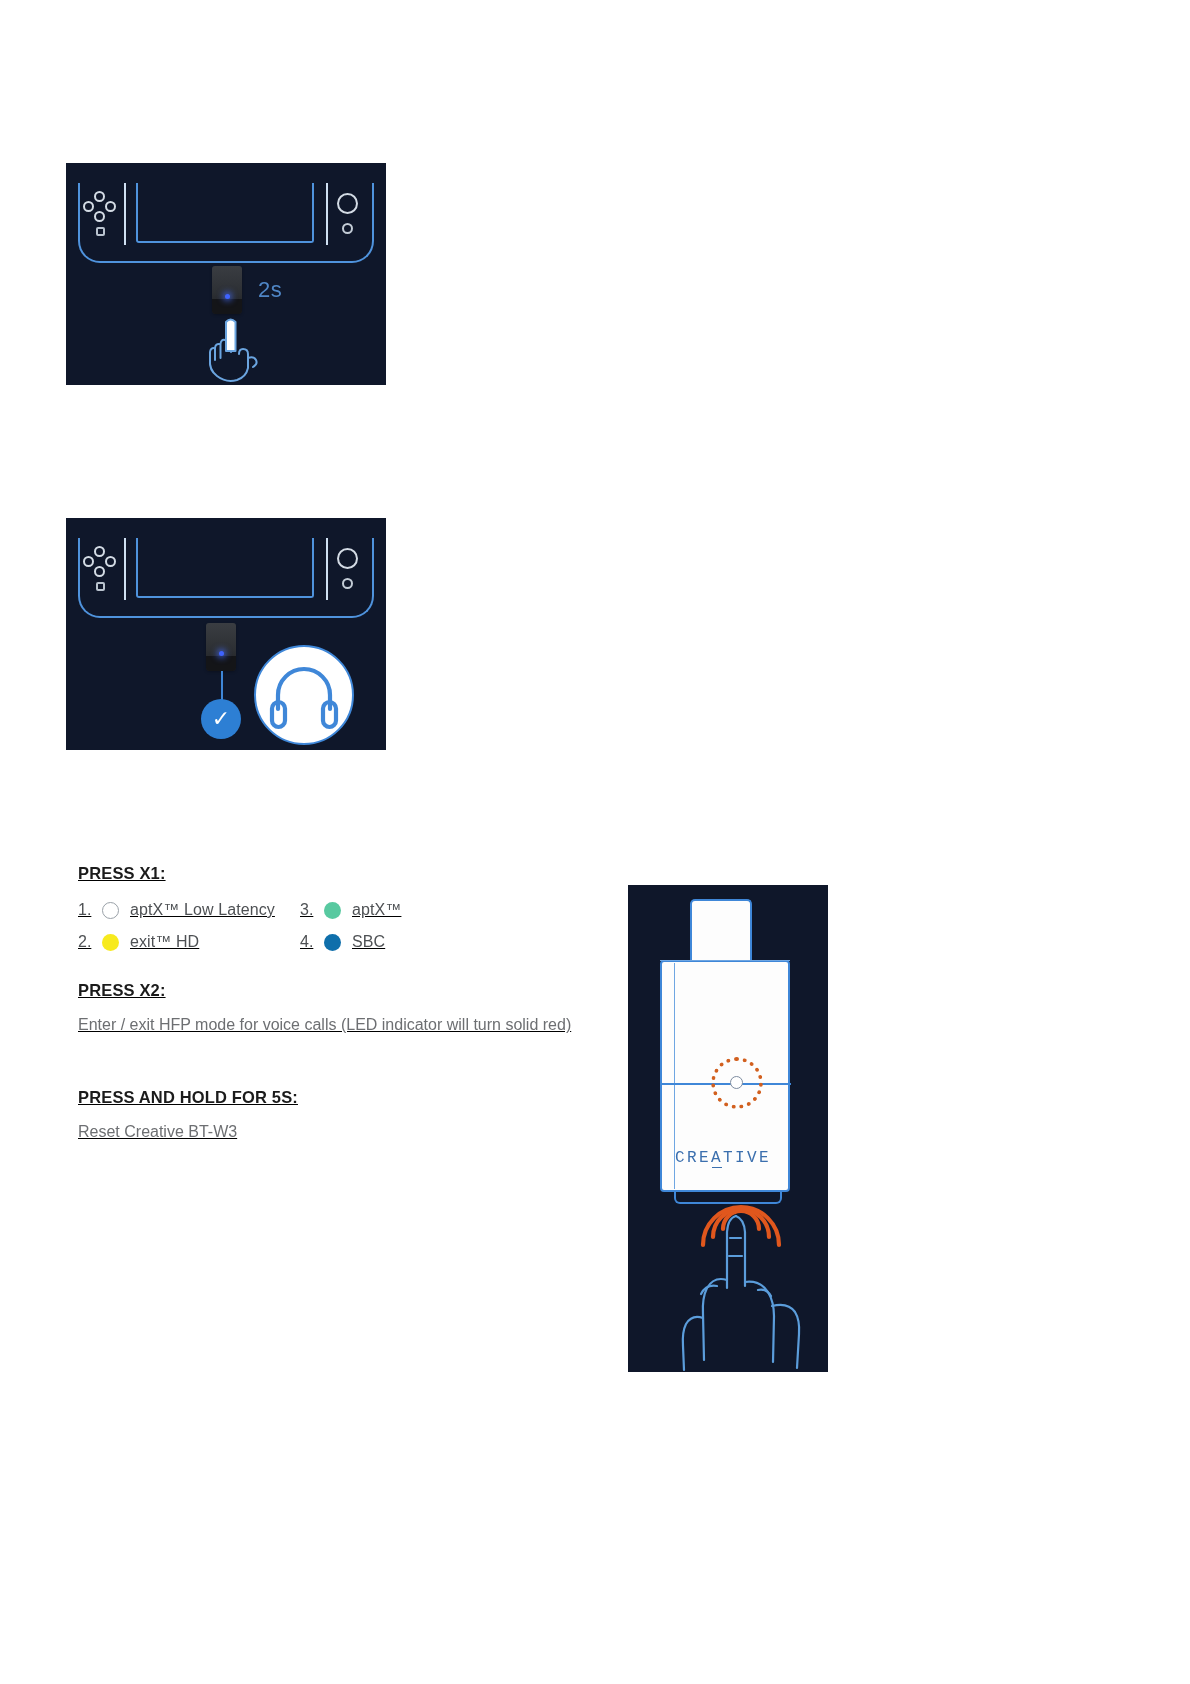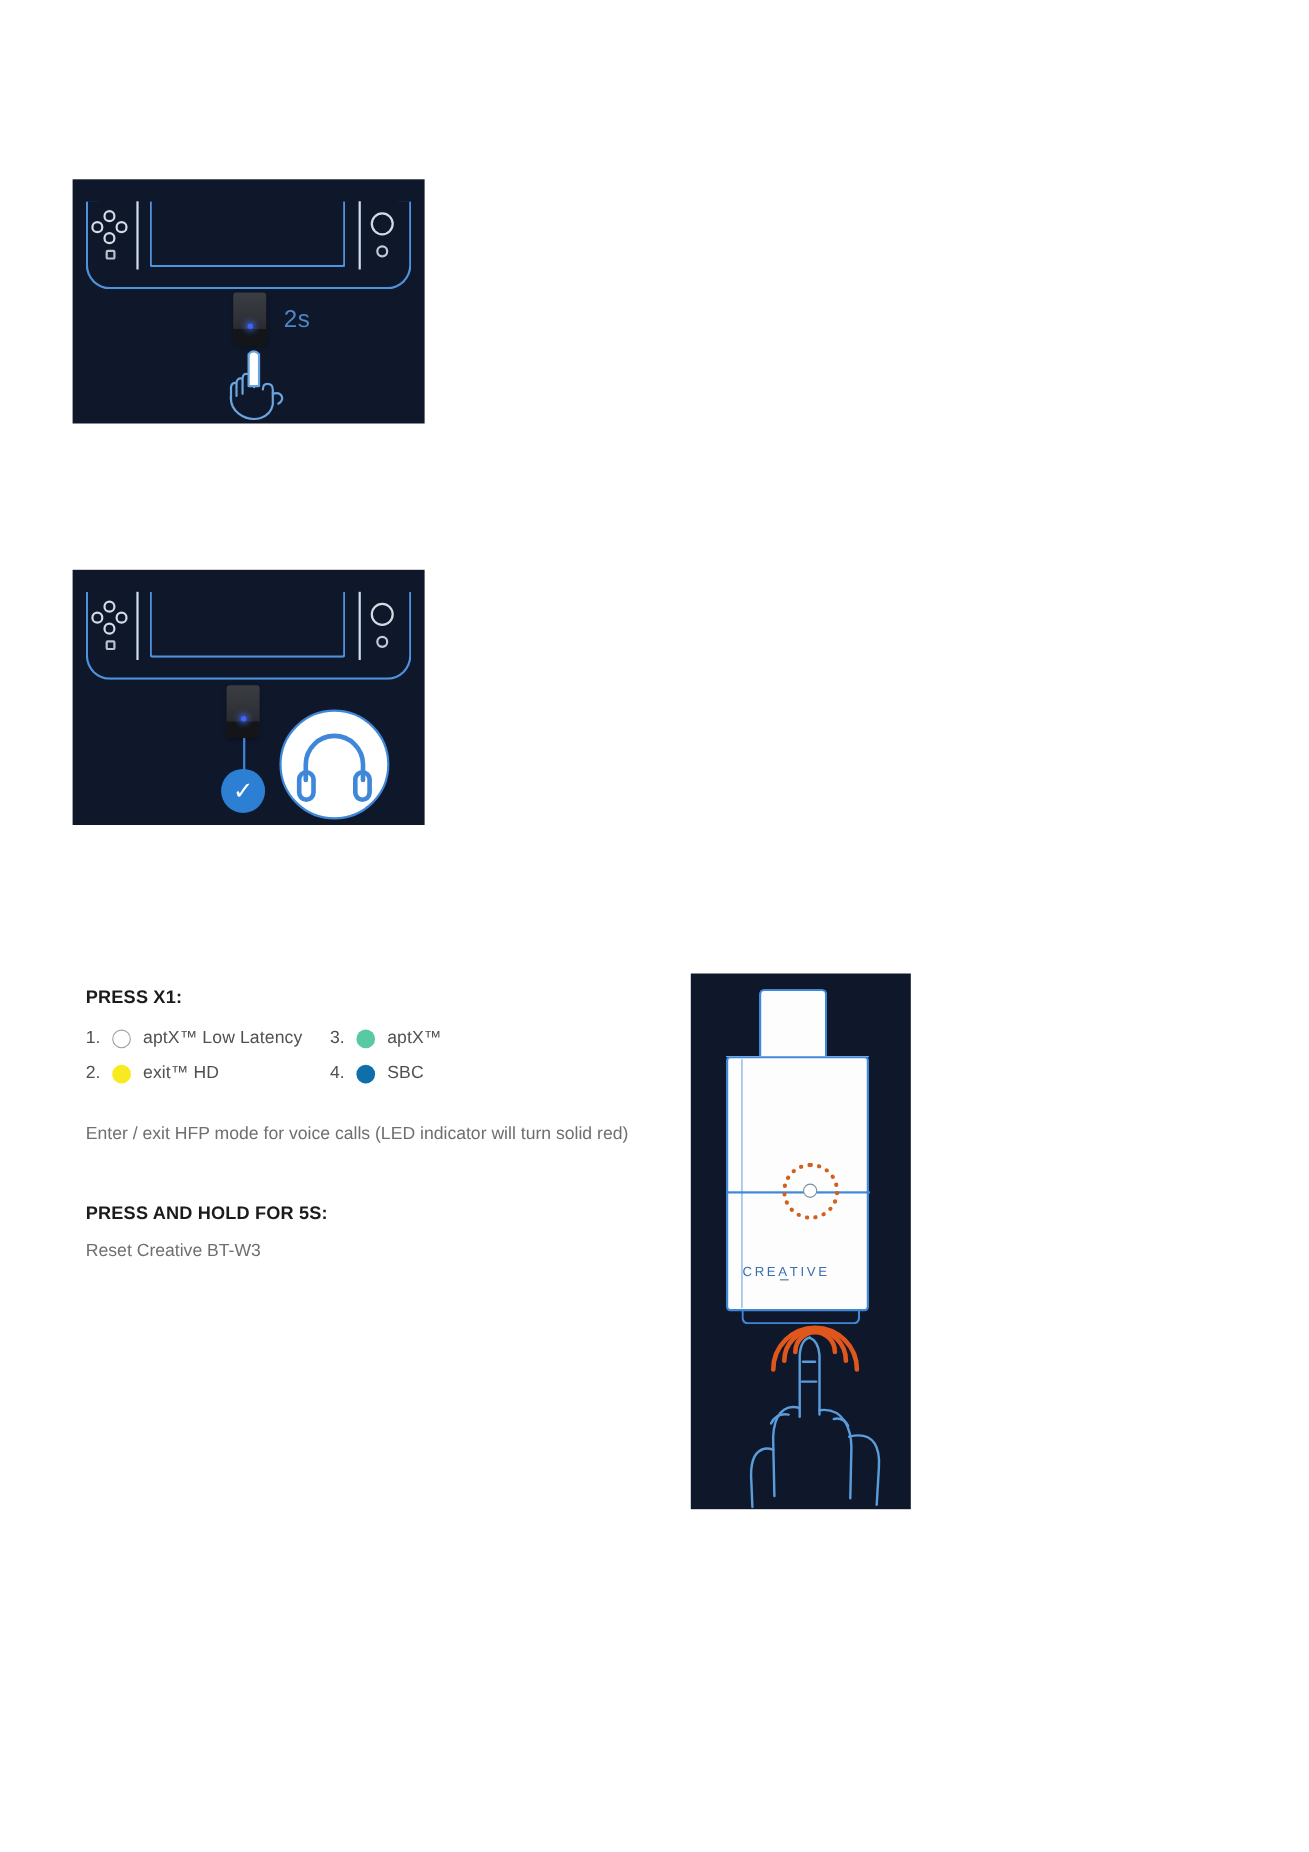--- a/index.html
+++ b/index.html
@@ -150,22 +150,23 @@
     border: 2.2px solid #3f87d8;
     border-radius: 50%;
     box-sizing: border-box;
     background: #ffffff;
   }
 
   
   .instructions {
     position: absolute;
     left: 78px;
-    top: 898px;
+    top: 864px;
     width: 500px;
+    text-decoration: underline;
   }
   .instr-head {
     font-size: 16.5px;
     font-weight: bold;
     color: #1b1b1b;
     letter-spacing: .15px;
     margin: 0 0 9px 0;
   }
   .instr-body {
     font-size: 16px;
@@ -254,24 +255,24 @@
     left: 102px; top: 191px;
     width: 13px; height: 13px;
     border: 1.6px solid #7d8ca0;
     border-radius: 50%;
     background: #ffffff;
     box-sizing: border-box;
   }
   .brand-logo {
     position: absolute;
     left: 47px; top: 264px;
-    font-size: 12px;
+    font-size: 16px;
     letter-spacing: 2.4px;
     color: #3b6fae;
-    font-family: Liberation Sans, sans-serif;
+    font-family: Liberation Mono, monospace;
   }
   .brand-logo .tri-a {
     position: relative;
     display: inline-block;
   }
   .brand-logo .tri-a::after {
     content: "";
     position: absolute;
     left: 1px; right: 1px; bottom: -1px;
     border-bottom: 1.6px solid #3b6fae;
@@ -394,20 +395,21 @@
           <span class="codec-num">4.</span>
           <span class="codec-dot" style="background:#0f6fab;"></span>
           <span class="codec-label">SBC</span>
         </div>
       </div>
     </div>
 
     <div class="block-gap-lg"></div>
 
     <div>
+      <p class="instr-head">PRESS X2:</p>
       <p class="instr-body">Enter / exit HFP mode for voice calls (LED indicator will turn solid red)</p>
     </div>
 
     <div class="block-gap-md"></div>
 
 
     <div class="block-gap-md"></div>
 
     <div>
       <p class="instr-head">PRESS AND HOLD FOR 5S:</p>

